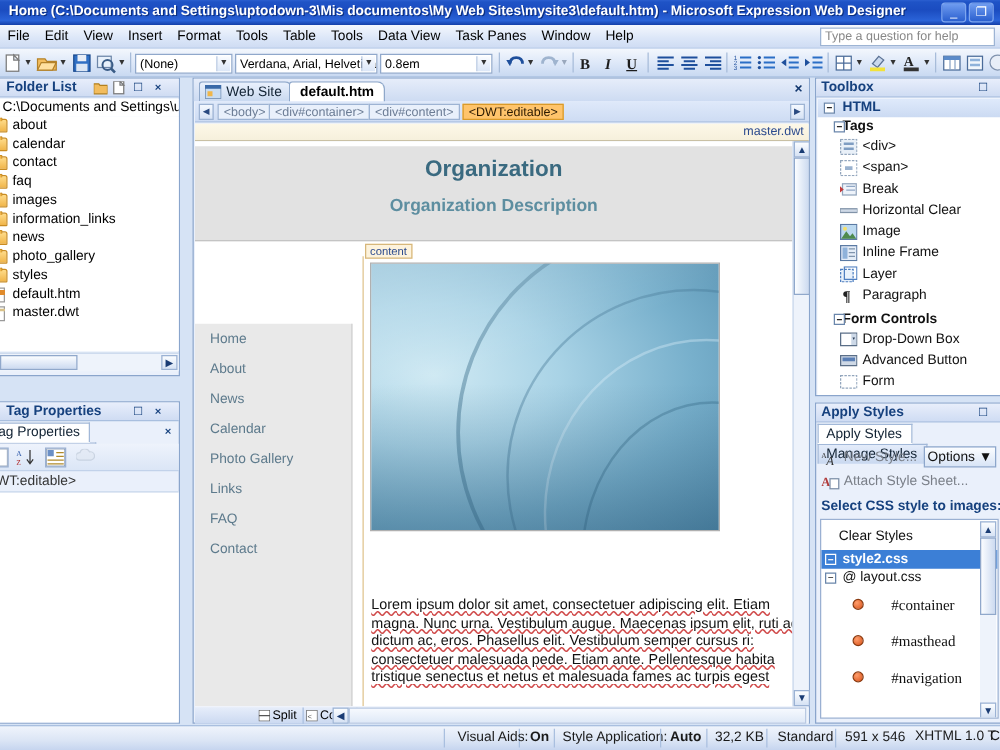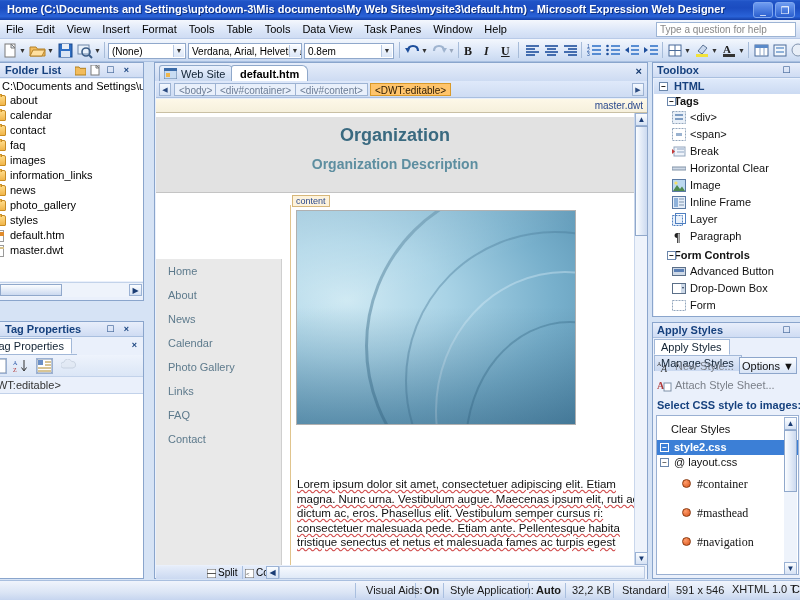--- a/index.html
+++ b/index.html
@@ -282,21 +282,21 @@
   #as-list { position:absolute; left:3px; top:92px; width:143px; height:160px; background:#fff;
              border:1px solid #9ab0d2; overflow:hidden; }
   .as-row { position:relative; height:15px; line-height:15px; font-size:11px; color:#111; white-space:nowrap;}
   .as-row.clear { padding-left:14px; height:24px; line-height:26px; }
   .as-row.sel { background:#3c7fd6; color:#fff; font-weight:bold; }
   .as-row .pm { position:absolute; left:3px; top:3px; width:9px; height:9px; border:1px solid #6a86ab;
                 background:#fff; font-size:8px; line-height:7px; text-align:center; color:#000;}
   .as-row.sel .pm { border-color:#fff; background:#3c7fd6; color:#fff; }
   .as-row.lvl1 { padding-left:17px; font-weight:bold; }
   .as-row.lvl2 { padding-left:17px; }
-  .as-row.lvl3 { padding-left:40px; height:29px; line-height:29px; font-family:"Liberation Serif",serif; font-size:12px;}
+  .as-row.lvl3 { padding-left:56px; height:29px; line-height:29px; font-family:"Liberation Serif",serif; font-size:12px;}
   .as-row.lvl3 .dot { position:absolute; left:25px; top:9px; width:9px; height:9px; border-radius:50%;
                       background:radial-gradient(circle at 35% 32%, #ff9d6b, #d8521a); border:1px solid #8a3a10;}
   #as-vscroll { position:absolute; right:1px; top:1px; width:13px; height:158px; background:#eef3fb;}
   #as-vscroll .ar { position:absolute; left:0; width:13px; height:13px;
      background:linear-gradient(180deg,#fbfdff,#d6e2f4); border:1px solid #9bb2d4;
      font-size:8px; text-align:center; line-height:11px; color:#1a3c74; }
   #as-vscroll .thumb { position:absolute; left:0; top:13px; width:13px; height:62px;
      background:linear-gradient(90deg,#fbfdff,#ccdaf0); border:1px solid #90a8cb; }
 
   
@@ -814,32 +814,32 @@
               <text x="2" y="11" font-size="12" font-family="serif" font-weight="bold" fill="#222">¶</text>
             </svg></span>
         <span>Paragraph</span>
       </div>
       <div class="tbx-sec sub" style="margin-top:3px">
         <span class="tbx-pm">−</span>
         <span>Form Controls</span>
       </div>
       <div class="tbx-item">
         <span class="tbx-ico"><svg width="14" height="13" viewBox="0 0 14 13">
-              <rect x="0.5" y="2.5" width="13" height="8" fill="#cfd9e6" stroke="#5b6f88"></rect>
-              <rect x="2" y="4" width="10" height="3" fill="#5a7fb5"></rect>
-            </svg></span>
-        <span>Advanced Button</span>
-      </div>
-      <div class="tbx-item">
-        <span class="tbx-ico"><svg width="14" height="13" viewBox="0 0 14 13">
               <rect x="0.5" y="1.5" width="13" height="10" fill="#fff" stroke="#5b6f88"></rect>
               <rect x="9" y="2" width="4" height="9" fill="#cdd9e8"></rect>
               <path d="M10 5 L12 5 L11 7 Z" fill="#2a3c55"></path>
             </svg></span>
         <span>Drop-Down Box</span>
+      </div>
+      <div class="tbx-item">
+        <span class="tbx-ico"><svg width="14" height="13" viewBox="0 0 14 13">
+              <rect x="0.5" y="2.5" width="13" height="8" fill="#cfd9e6" stroke="#5b6f88"></rect>
+              <rect x="2" y="4" width="10" height="3" fill="#5a7fb5"></rect>
+            </svg></span>
+        <span>Advanced Button</span>
       </div>
       <div class="tbx-item">
         <span class="tbx-ico"><svg width="14" height="13" viewBox="0 0 14 13">
               <rect x="0.5" y="1.5" width="13" height="10" fill="#fff" stroke="#93a6bd" stroke-dasharray="2 1"></rect>
             </svg></span>
         <span>Form</span>
       </div>
       <div class="tbx-item" style="opacity:.55">
         
         

